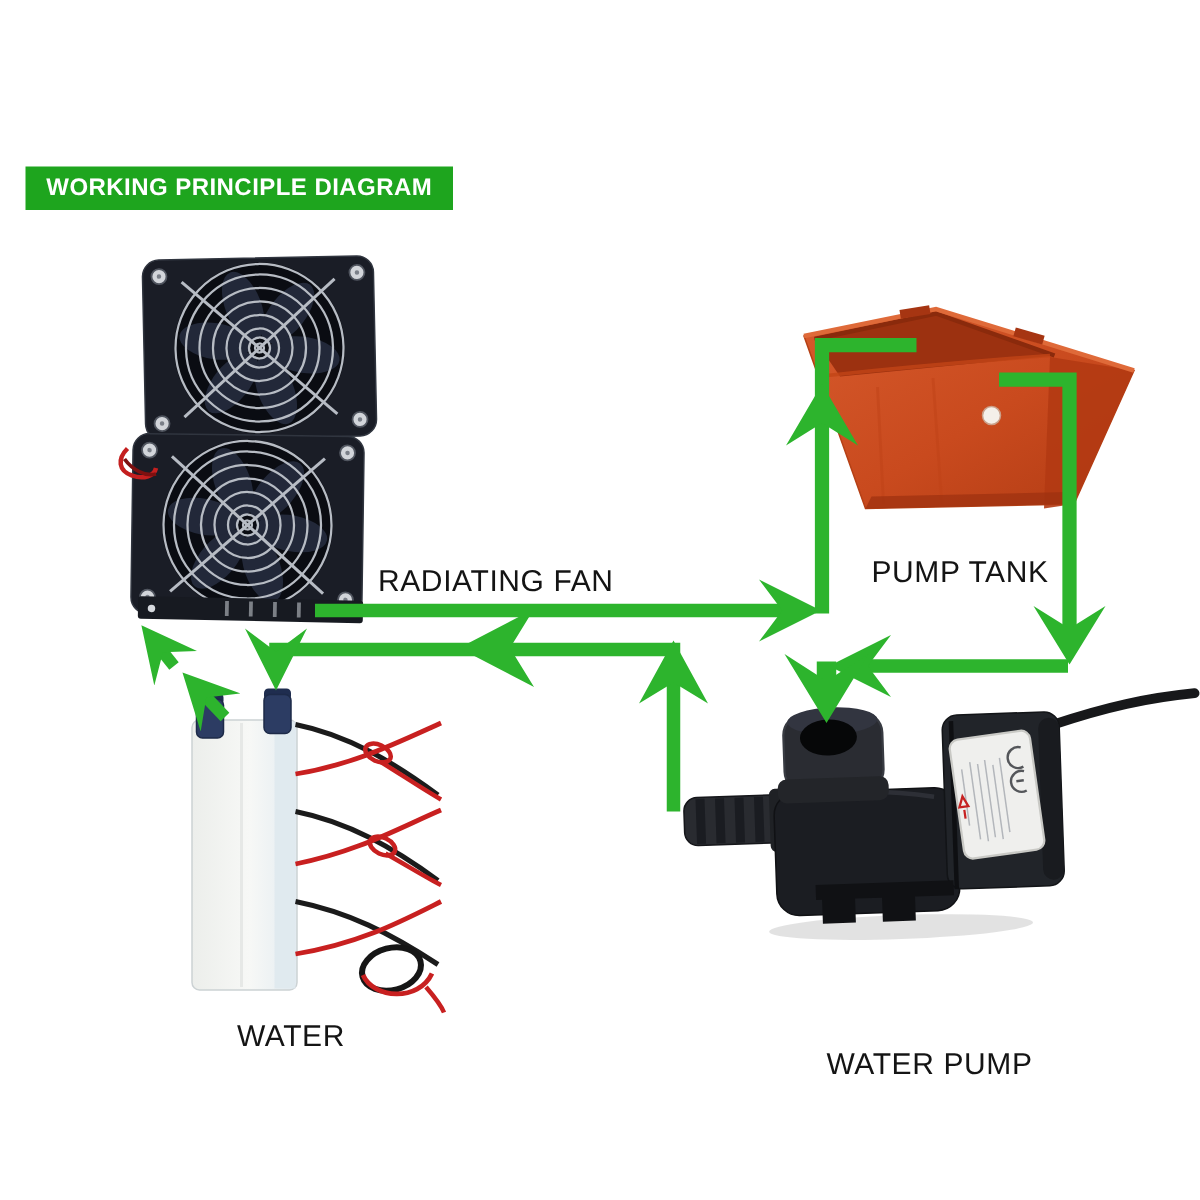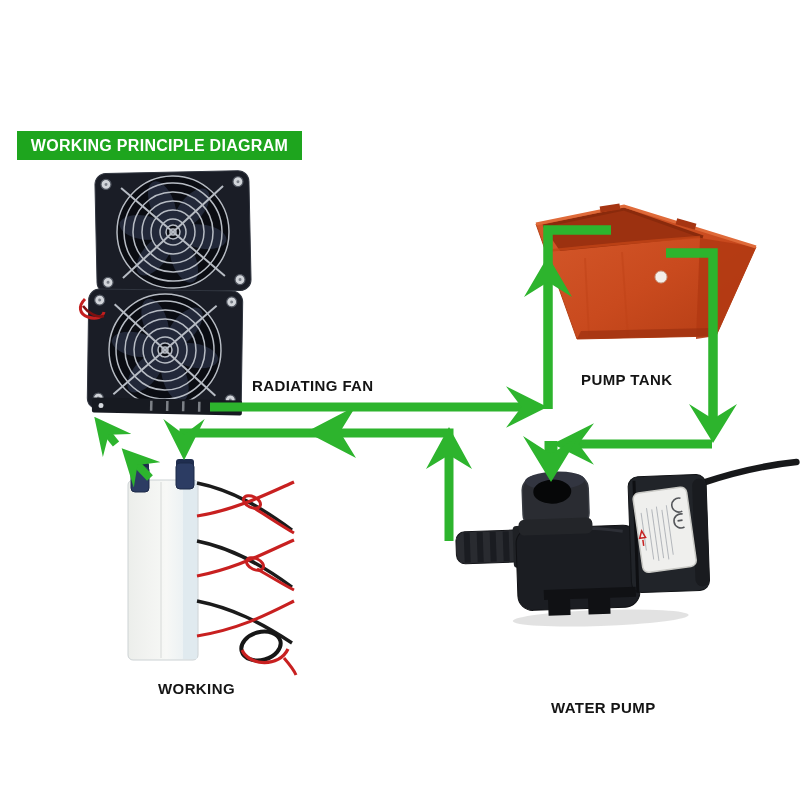--- a/index.html
+++ b/index.html
@@ -12,25 +12,25 @@
   html,body{margin:0;padding:0;background:var(--page-bg);}
   .stage{
     position:relative;width:800px;height:800px;background:var(--page-bg);
     font-family:"Liberation Sans", sans-serif;overflow:hidden;
   }
   .stage svg{position:absolute;left:0;top:0;}
   .banner{
     position:absolute;left:17px;top:111px;width:285px;height:29px;
     background:var(--banner-green);color:var(--banner-text);
     font-size:16px;font-weight:700;letter-spacing:.3px;
-    line-height:29px;text-align:center;white-space:nowrap;margin-top:20px;
+    line-height:29px;text-align:center;white-space:nowrap;
   }
   .part-label{
     position:absolute;color:var(--label-text);
-    font-size:15px;font-weight:700;letter-spacing:.4px;white-space:nowrap;
+    font-size:20px;font-weight:400;letter-spacing:.4px;white-space:nowrap;
   }
   .lbl-fan{left:252px;top:377px;}
   .lbl-tank{left:581px;top:371px;}
   .lbl-cooler{left:158px;top:680px;}
   .lbl-pump{left:551px;top:680px;margin-top:19px;}
 </style>
 </head>
 <body>
 
 <div class="stage">
@@ -218,15 +218,15 @@
       <polygon points="713,443 689,404 713,419 737,404" stroke="none" style="fill:var(--arrow-green)"></polygon>
       <path d="M712,444 L563,444" stroke-width="9" marker-end="url(#dart)"></path>
       <line x1="551" y1="441" x2="551" y2="454" stroke-width="13"></line>
       <polygon points="551,482 523,436 551,454 579,436" stroke="none" style="fill:var(--arrow-green)"></polygon>
     </g>
   </svg>
 
   <div class="banner">WORKING PRINCIPLE DIAGRAM</div>
   <div class="part-label lbl-fan">RADIATING FAN</div>
   <div class="part-label lbl-tank">PUMP TANK</div>
-  <div class="part-label lbl-cooler">WORKING</div>
+  <div class="part-label lbl-cooler">WATER</div>
   <div class="part-label lbl-pump">WATER PUMP</div>
 </div>
 
 </body></html>

